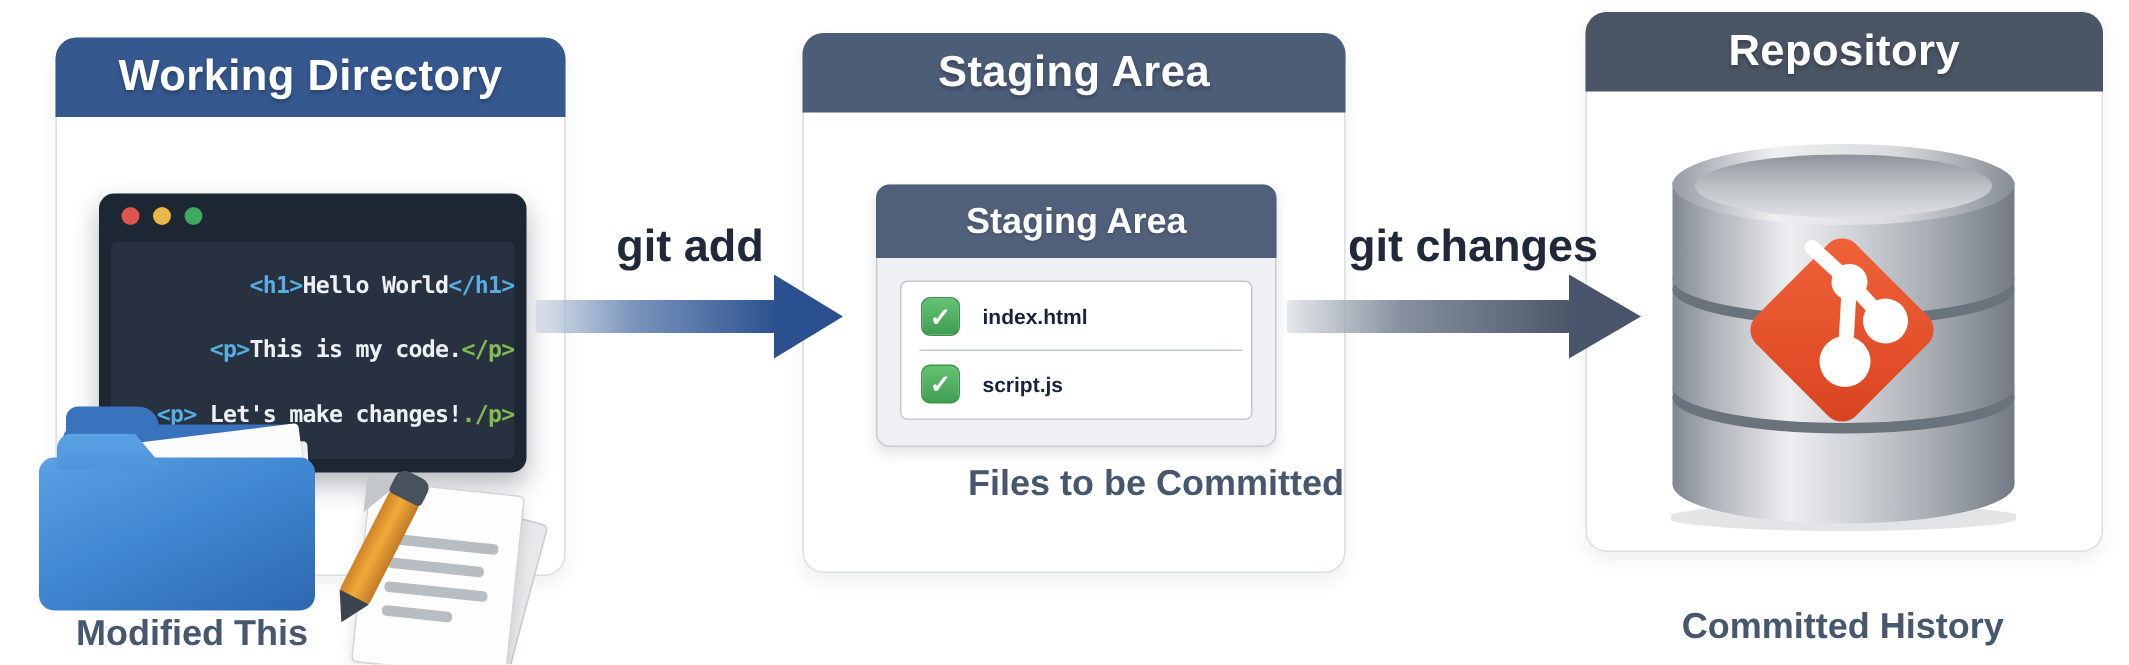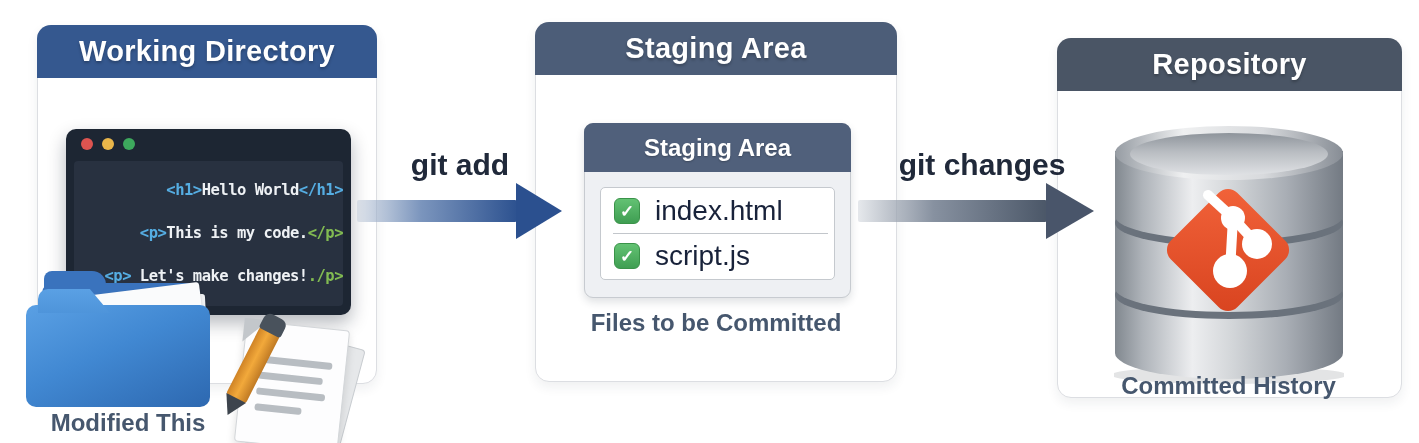--- a/index.html
+++ b/index.html
@@ -16,21 +16,21 @@
     position:absolute;left:-1px;right:-1px;top:-1px;height:53px;
     border-radius:14px 14px 0 0;display:flex;align-items:center;justify-content:center;
     color:#fff;font-weight:bold;font-size:29px;text-shadow:0 2px 3px rgba(0,0,0,.25);
     letter-spacing:.3px;
   }
   .hdr-wd{background:#35588f;text-align:center;}
   .hdr-stage{background:#4c5d78;}
   .hdr-repo{background:#4a5565;}
   .panel-wd{left:37px;top:25px;width:338px;height:357px;overflow:visible;}
   .panel-stage{left:535px;top:22px;width:360px;height:358px;}
-  .panel-repo{left:1057px;top:38px;width:343px;height:358px;}
+  .panel-repo{left:1057px;top:8px;width:343px;height:358px;}
 
   .caption{
     position:absolute;text-align:center;color:#46576e;font-weight:bold;font-size:24px;
   }
 
   
   .editor{
     position:absolute;left:28px;top:103px;width:285px;height:186px;
     background:#1d2633;border-radius:10px;box-shadow:0 8px 18px rgba(10,20,35,.3);text-align:right;
   }
@@ -133,26 +133,26 @@
     position:absolute;left:15px;right:15px;top:63px;bottom:17px;background:#fff;
     border:1px solid #c5c9ce;border-radius:5px;display:flex;flex-direction:column;justify-content:center;
   }
   .file-row{height:44px;display:flex;align-items:center;gap:15px;padding-left:13px;}
   .file-divider{height:1px;background:#c2c6cb;margin:0 6px 0 12px;}
   .check{
     width:26px;height:26px;border-radius:6px;flex:0 0 26px;
     background:linear-gradient(#63c273,#3f9e52);border:1px solid #3a9349;box-sizing:border-box;
     color:#fff;font-size:17px;font-weight:bold;display:flex;align-items:center;justify-content:center;
   }
-  .file-name{font-weight:normal;font-size:28px;color:#18223a;}
+  .file-name{font-weight:bold;font-size:14px;color:#18223a;}
 
   
   .db-wrap{position:absolute;left:56px;top:84px;width:230px;height:262px;}
-  .cap-repo{left:1057px;top:372px;width:343px;}
-  .cap-stage{left:0;top:286px;width:100%;}
+  .cap-repo{left:1057px;top:404px;width:343px;}
+  .cap-stage{left:0;top:286px;width:100%;text-align:right;}
   .cap-wd{left:0px;top:383px;width:180px;}
 </style>
 </head>
 <body>
 
 <div class="canvas">
 
   <div class="panel panel-wd">
     <div class="panel-header hdr-wd">
       <span>Working Directory</span>

